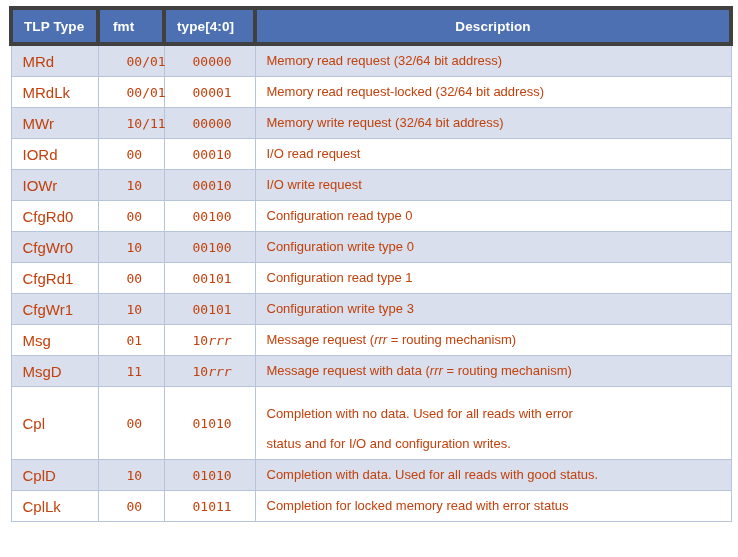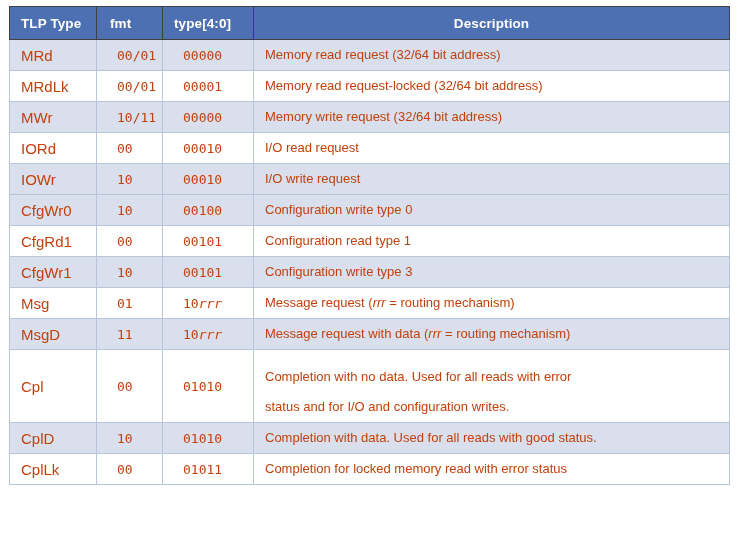--- a/index.html
+++ b/index.html
@@ -30,21 +30,21 @@
   table.tlp col.c-code  { width: 91px; }
   table.tlp col.c-desc  { width: 476px; }
 
   thead th {
     background: #4d70b3;
     color: #ffffff;
     font-weight: bold;
     font-size: 13.5px;
     height: 32px;
     padding: 0 0 0 0;
-    border: 1px solid #404040;
+    border: 4px solid #404040;
     text-align: left;
     vertical-align: middle;
     letter-spacing: 0.1px;
   }
   thead th.h-type { padding-left: 11px; }
   thead th.h-fmt  { padding-left: 13px; }
   thead th.h-code { padding-left: 11px; }
   thead th.h-desc { text-align: center; padding-left: 0; }
 
   tbody td {
@@ -58,21 +58,21 @@
   tbody tr.odd td  { background: #d9dfec; }
   tbody tr.even td { background: #ffffff; }
 
   td.cell-type {
     padding-left: 11px;
     font-size: 15px;
   }
   td.cell-mono {
     font-family: "DejaVu Sans Mono", monospace;
     font-size: 13px;
-    padding-left: 20px;
+    padding-left: 28px;
     letter-spacing: 0;
   }
   td.cell-desc {
     padding-left: 11px;
     padding-right: 8px;
     font-size: 13px;
     line-height: 30px;
   }
   td.cell-desc.two-line {
     line-height: 30px;
@@ -125,20 +125,26 @@
           <td class="cell-mono">00</td>
           <td class="cell-mono">00010</td>
           <td class="cell-desc">I/O read request</td>
         </tr>
         <tr class="odd">
           <td class="cell-type">IOWr</td>
           <td class="cell-mono">10</td>
           <td class="cell-mono">00010</td>
           <td class="cell-desc">I/O write request</td>
         </tr>
+        <tr class="even">
+          <td class="cell-type">CfgRd0</td>
+          <td class="cell-mono">00</td>
+          <td class="cell-mono">00100</td>
+          <td class="cell-desc">Configuration read type 0</td>
+        </tr>
         <tr class="odd">
           <td class="cell-type">CfgWr0</td>
           <td class="cell-mono">10</td>
           <td class="cell-mono">00100</td>
           <td class="cell-desc">Configuration write type 0</td>
         </tr>
         <tr class="even">
           <td class="cell-type">CfgRd1</td>
           <td class="cell-mono">00</td>
           <td class="cell-mono">00101</td>

